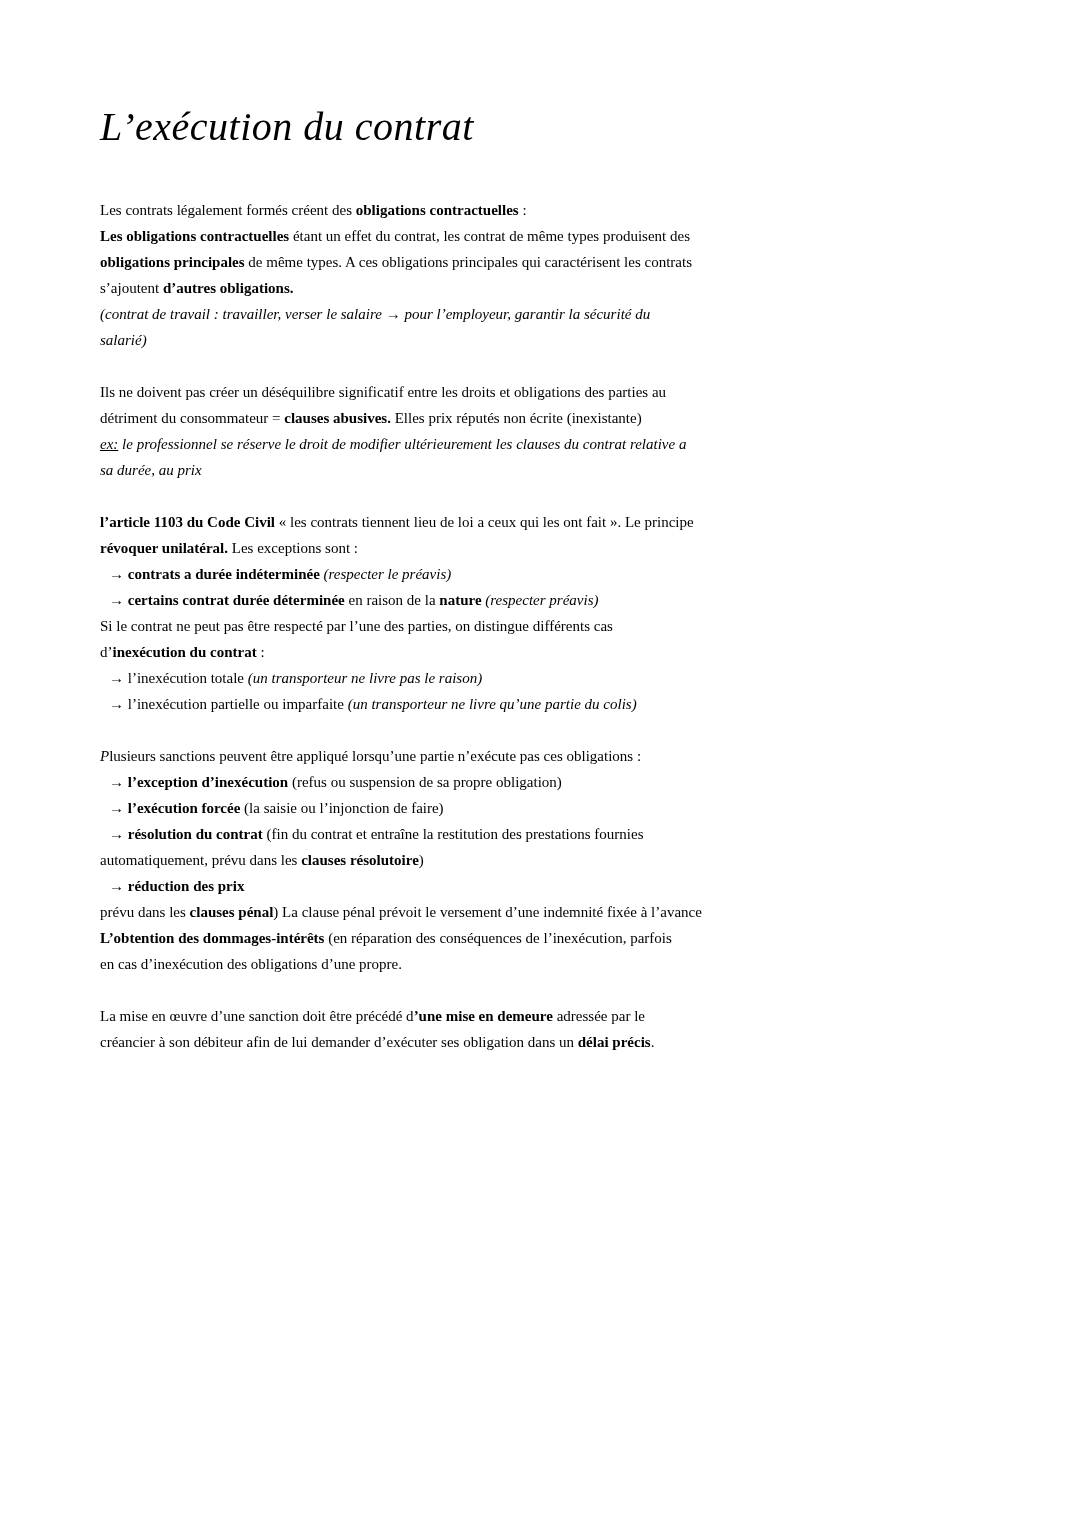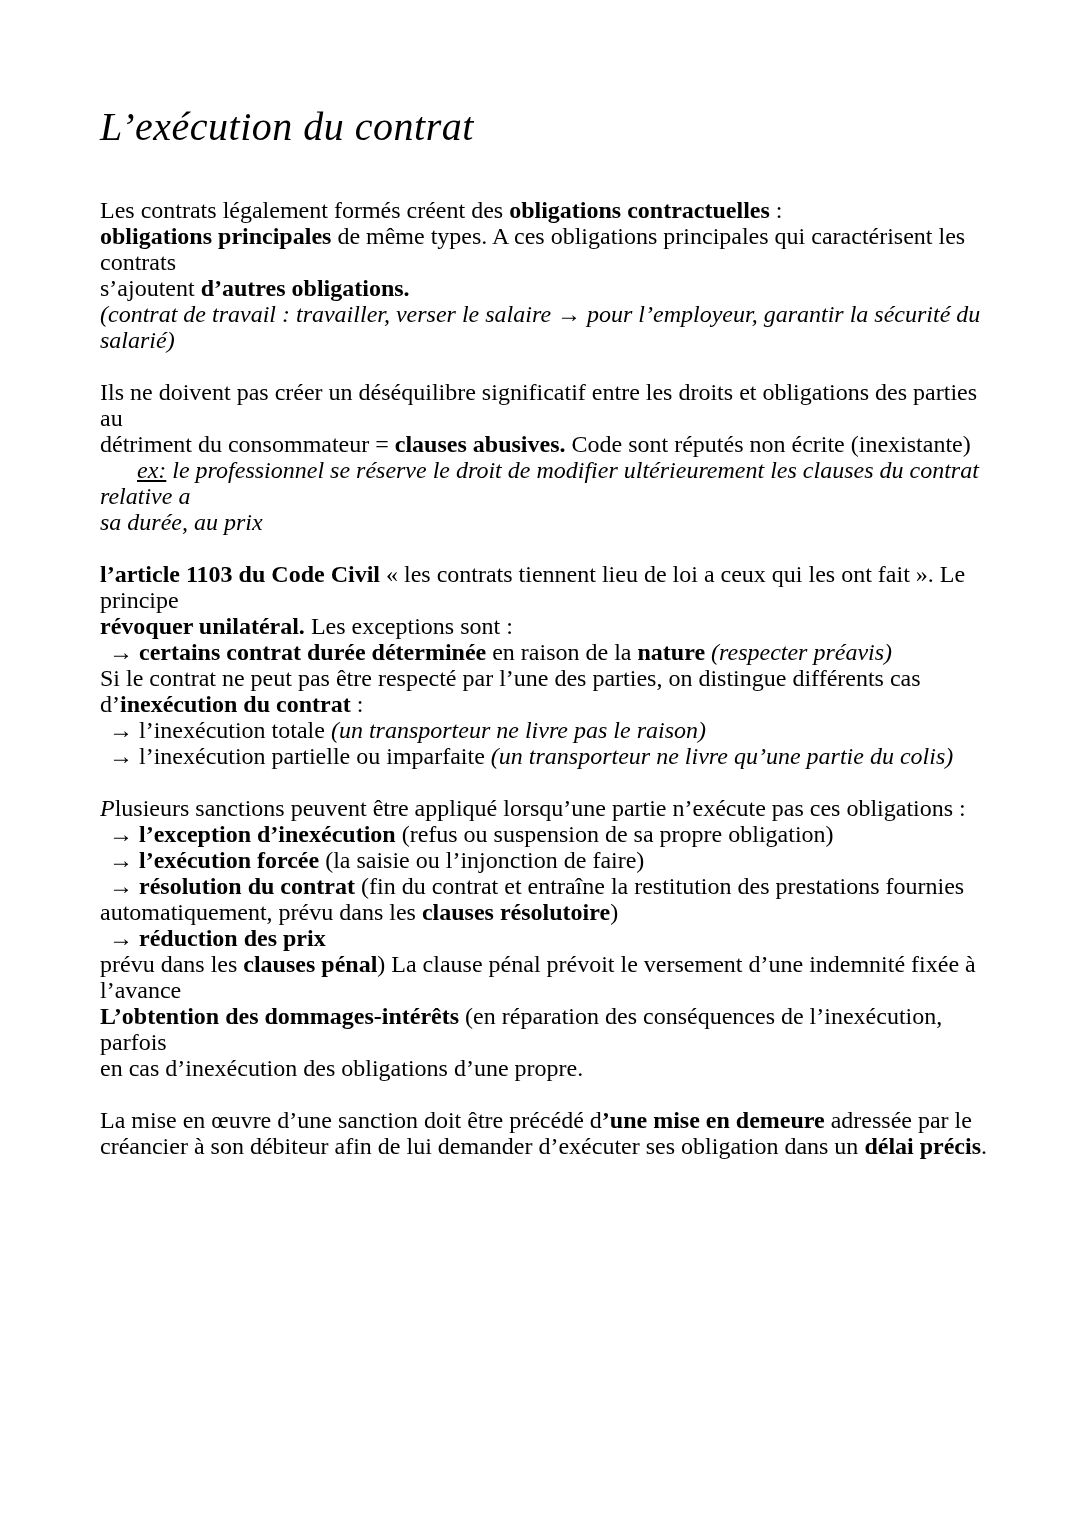--- a/index.html
+++ b/index.html
@@ -27,54 +27,56 @@
     margin: 0 0 46px 0;
     letter-spacing: 0.5px;
   }
   .doc-body {
     width: 895px;
   }
   .paragraph {
     margin: 0 0 26px 0;
   }
   .line {
-    font-size: 24px;
+    font-size: 15px;
     line-height: 26px;
     white-space: pre-wrap;
     min-height: 26px;
   }
   .line.indent {
     padding-left: 9px;
   }
   .b { font-weight: bold; }
   .i { font-style: italic; }
-  .u { text-decoration: underline; margin-left: 37px; }
+  .u { text-decoration: underline; }
 </style>
 </head>
 <body>
 
 <div class="page">
   <h1 class="doc-title">L’exécution du contrat</h1>
   <div class="doc-body">
       <div class="paragraph">
         <div class="line"><span>Les contrats légalement formés créent des </span><span class="b">obligations contractuelles</span><span> :</span></div>
+        <div class="line"><span class="b">Les obligations contractuelles</span><span> étant un effet du contrat, les contrat de même types produisent des</span></div>
         <div class="line"><span class="b">obligations principales</span><span> de même types. A ces obligations principales qui caractérisent les contrats</span></div>
         <div class="line"><span>s’ajoutent </span><span class="b">d’autres obligations.</span></div>
         <div class="line"><span class="i">(contrat de travail : travailler, verser le salaire → pour l’employeur, garantir la sécurité du</span></div>
         <div class="line"><span class="i">salarié)</span></div>
       </div>
       <div class="paragraph">
         <div class="line"><span>Ils ne doivent pas créer un déséquilibre significatif entre les droits et obligations des parties au</span></div>
-        <div class="line"><span>détriment du consommateur = </span><span class="b">clauses abusives.</span><span> Code sont réputés non écrite (inexistante)</span></div>
+        <div class="line"><span>détriment du consommateur = </span><span class="b">clauses abusives.</span><span> Elles prix réputés non écrite (inexistante)</span></div>
         <div class="line"><span class="i u">ex:</span><span class="i"> le professionnel se réserve le droit de modifier ultérieurement les clauses du contrat relative a</span></div>
         <div class="line"><span class="i">sa durée, au prix</span></div>
       </div>
       <div class="paragraph">
         <div class="line"><span class="b">l’article 1103 du Code Civil</span><span> « les contrats tiennent lieu de loi a ceux qui les ont fait ». Le principe</span></div>
         <div class="line"><span class="b">révoquer unilatéral.</span><span> Les exceptions sont :</span></div>
+        <div class="line indent"><span>→ </span><span class="b">contrats a durée indéterminée</span><span> </span><span class="i">(respecter le préavis)</span></div>
         <div class="line indent"><span>→ </span><span class="b">certains contrat durée déterminée</span><span> en raison de la </span><span class="b">nature</span><span> </span><span class="i">(respecter préavis)</span></div>
         <div class="line"><span>Si le contrat ne peut pas être respecté par l’une des parties, on distingue différents cas</span></div>
         <div class="line"><span>d’</span><span class="b">inexécution du contrat</span><span> :</span></div>
         <div class="line indent"><span>→ l’inexécution totale </span><span class="i">(un transporteur ne livre pas le raison)</span></div>
         <div class="line indent"><span>→ l’inexécution partielle ou imparfaite </span><span class="i">(un transporteur ne livre qu’une partie du colis)</span></div>
       </div>
       <div class="paragraph">
         <div class="line"><span class="i">P</span><span>lusieurs sanctions peuvent être appliqué lorsqu’une partie n’exécute pas ces obligations :</span></div>
         <div class="line indent"><span>→ </span><span class="b">l’exception d’inexécution</span><span> (refus ou suspension de sa propre obligation)</span></div>
         <div class="line indent"><span>→ </span><span class="b">l’exécution forcée</span><span> (la saisie ou l’injonction de faire)</span></div>

